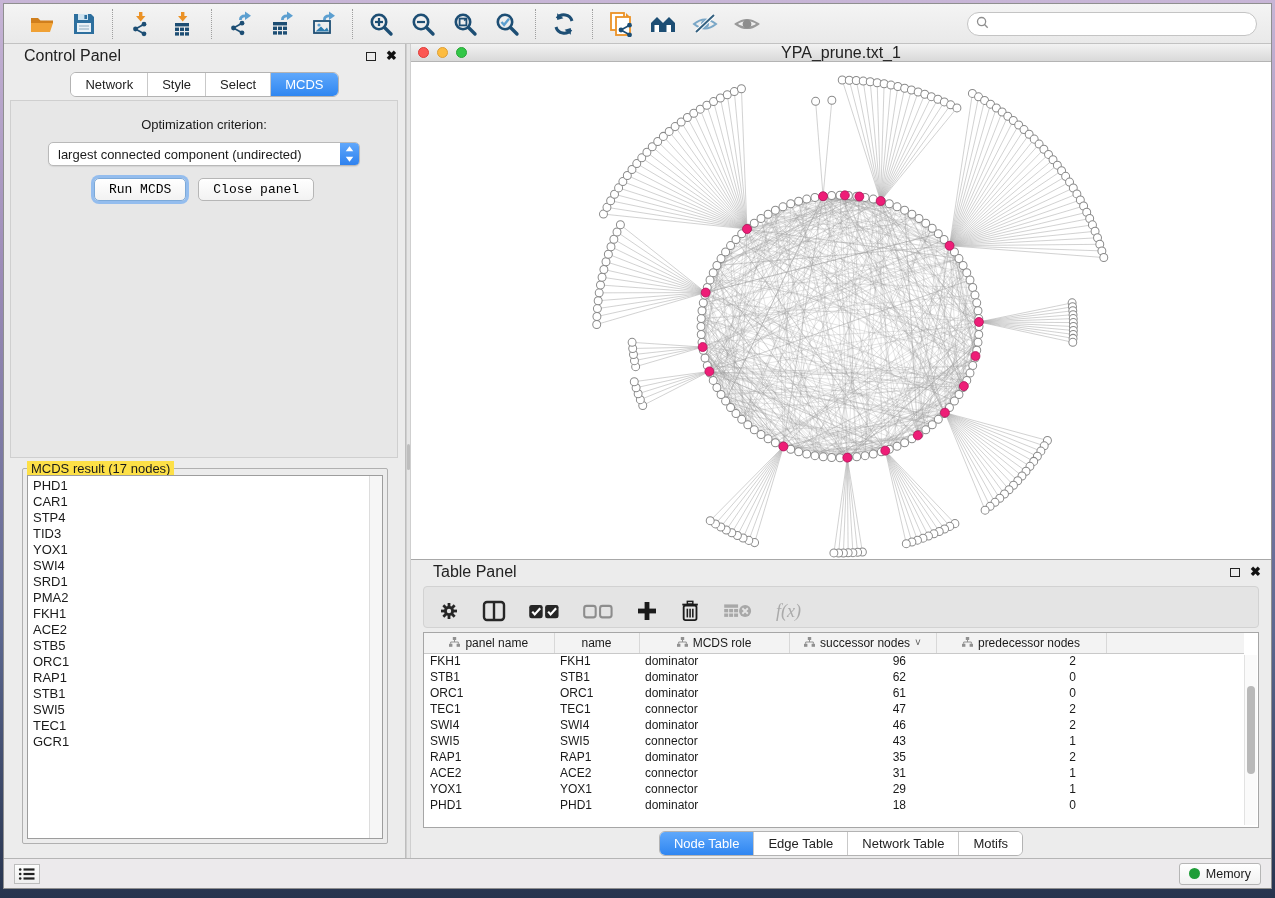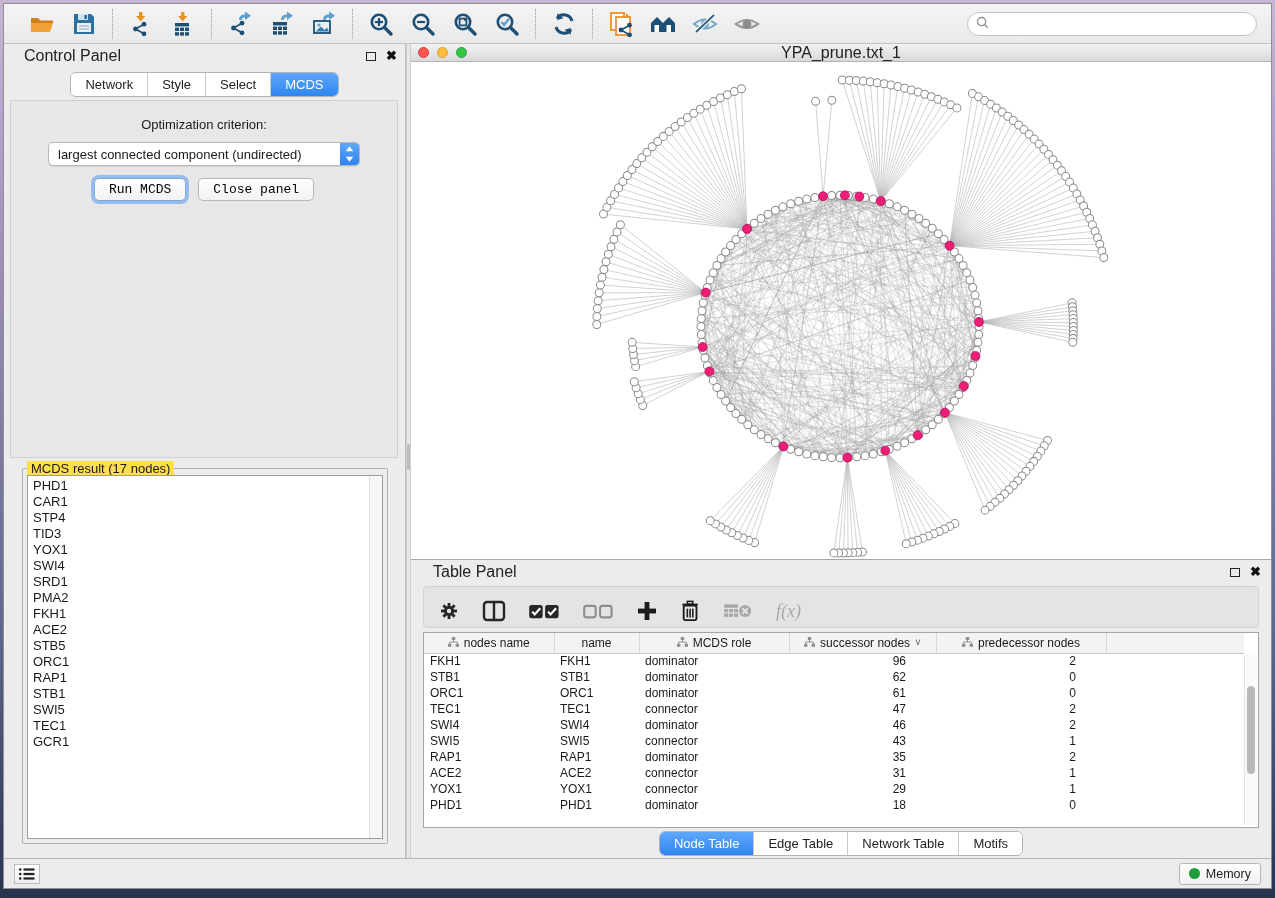--- a/index.html
+++ b/index.html
@@ -1394,21 +1394,21 @@
             <thead id="tbl-head">
                 <tr>
                   <th style="width: 130px;">
                     <div class="th-inner">
                       <span><svg width="11" height="10" viewBox="0 0 11 10">
                           <rect x="3.8" y="0" width="3.4" height="3" fill="#909090"></rect>
                           <rect x="0" y="6.8" width="3.4" height="3" fill="#909090"></rect>
                           <rect x="7.6" y="6.8" width="3.4" height="3" fill="#909090"></rect>
                           <path d="M5.5 3 v2 M1.7 6.8 v-1.8 h7.6 v1.8" fill="none" stroke="#909090" stroke-width="1"></path>
                         </svg></span>
-                      <span>nodes name</span>
+                      <span>panel name</span>
                     </div>
                   </th>
                   <th style="width: 85px;">
                     <div class="th-inner">
                       <span>name</span>
                     </div>
                   </th>
                   <th style="width: 150px;">
                     <div class="th-inner">
                       <span><svg width="11" height="10" viewBox="0 0 11 10">

